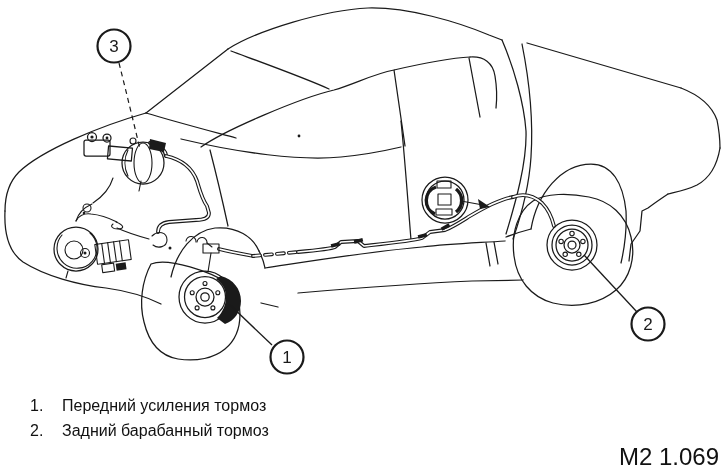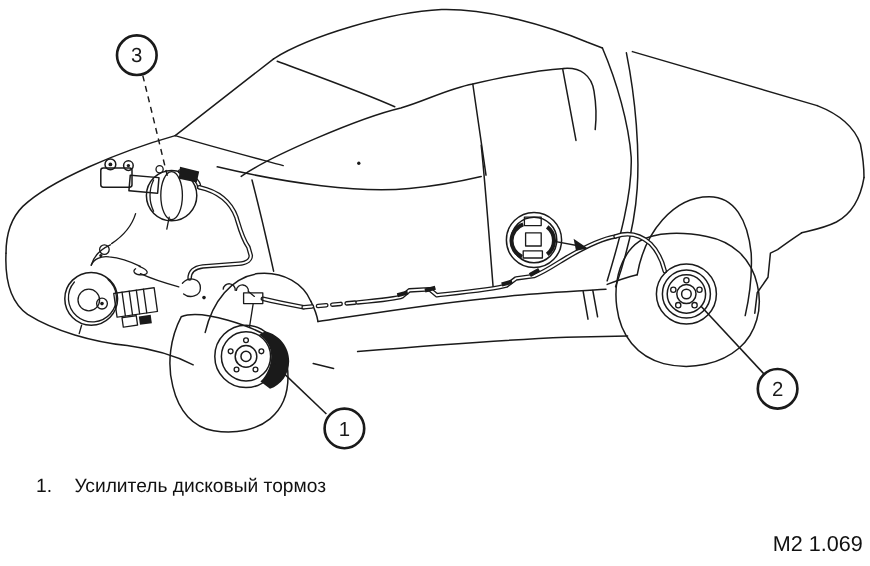--- a/index.html
+++ b/index.html
@@ -15,21 +15,21 @@
   .tube-i.dashed{stroke-dasharray:7 5;}
   .callout-circle{fill:#fff;stroke:#1a1a1a;stroke-width:2.2;}
   .callout-num{font-family:"Liberation Sans",sans-serif;font-size:17px;fill:#1a1a1a;
                text-anchor:middle;}
   .leader{fill:none;stroke:#1a1a1a;stroke-width:1.3;}
   .leader.dashed{stroke-dasharray:5 4;stroke-width:1.2;}
   .shoe{fill:none;stroke:#1a1a1a;stroke-width:3.4;}
   .legend{position:absolute;left:30px;top:394px;font-size:16px;line-height:24.6px;}
   .legend-row{white-space:nowrap;}
   .legend-num{display:inline-block;width:32px;}
-  .figure-code{position:absolute;right:6px;top:443px;font-size:18px;}
+  .figure-code{position:absolute;right:6px;top:443px;font-size:24px;}
 </style>
 </head>
 <body>
 
 <div id="page">
 
   <svg id="diagram" width="725" height="472" viewBox="0 0 725 472" xmlns="http://www.w3.org/2000/svg">
 
     <g>
       <path class="outline" d="M228,49 C258,30 325,10 368,8 C408,7 458,22 489,35 L502,40"></path>
@@ -179,19 +179,22 @@
     </g>
     <g>
       <path class="leader dashed" d="M119,63 C126,91 133,120 140,149"></path>
       <circle class="callout-circle" cx="114" cy="46" r="16.5"></circle>
       <text class="callout-num" x="114" y="52">3</text>
     </g>
   </svg>
 
   <div class="legend">
     <div class="legend-row">
-      <span class="legend-num">1.</span><span>Усилитель дисковый тормоз</span>
+      <span class="legend-num">1.</span><span>Передний усиления тормоз</span>
+    </div>
+    <div class="legend-row">
+      <span class="legend-num">2.</span><span>Задний барабанный тормоз</span>
     </div>
   </div>
 
   <div class="figure-code">М2 1.069</div>
 
 </div>
 
 </body></html>

